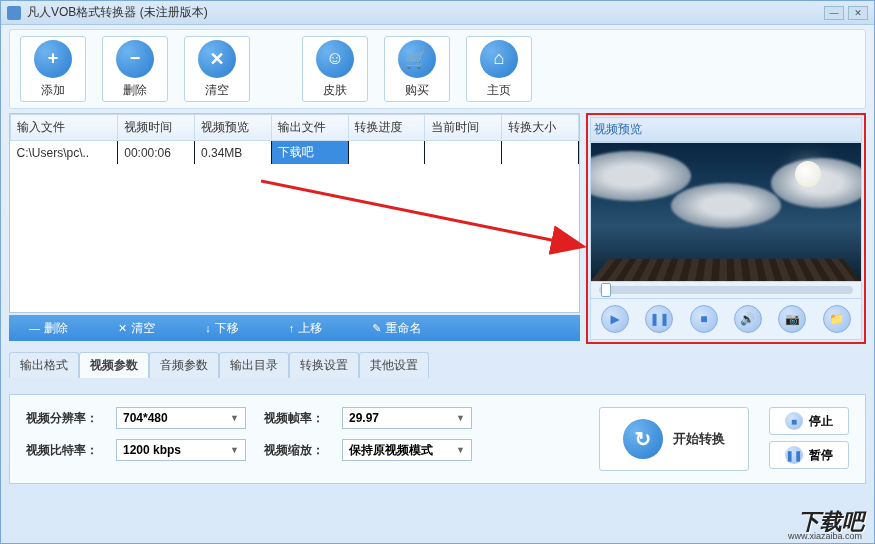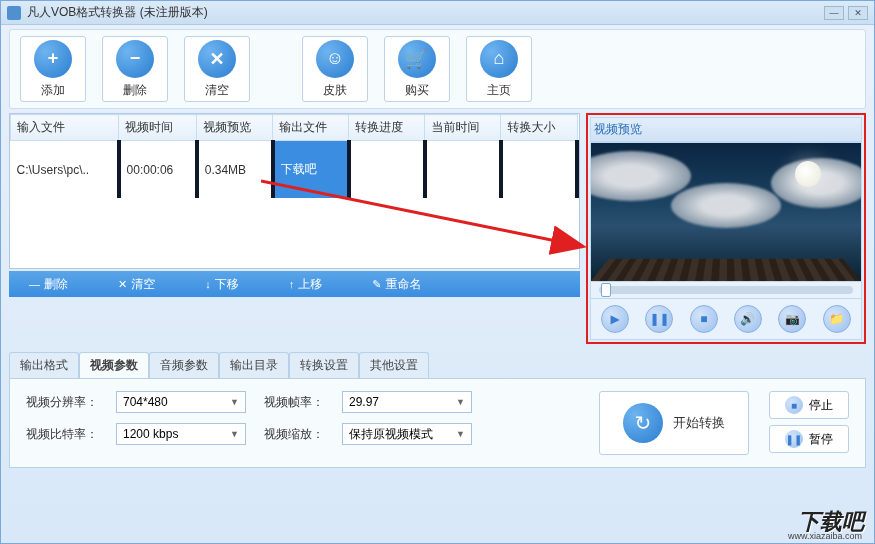--- a/index.html
+++ b/index.html
@@ -15,24 +15,24 @@
 .menubar { height: 22px; background: #e8f2fc; display: flex; padding: 0 8px; gap: 14px; align-items: center; font-size: 12px; color: #333; border-bottom: 1px solid #cde0f0; }
 .menu-item { cursor: pointer; }
 
 .toolbar { background: #f6fbfe; border: 1px solid #c8ddf0; margin: 4px 8px; padding: 6px 10px; display: flex; gap: 16px; border-radius: 3px; }
 .tool-btn { width: 66px; height: 66px; background: #fff; border: 1px solid #bcd4ea; border-radius: 3px; display: flex; flex-direction: column; align-items: center; justify-content: center; gap: 4px; cursor: pointer; }
 .tool-icon { width: 38px; height: 38px; border-radius: 50%; background: radial-gradient(circle at 30% 30%, #6eb4f0, #2a7dd0); display: flex; align-items: center; justify-content: center; color: #fff; font-size: 18px; font-weight: bold; }
 .tool-label { font-size: 12px; color: #333; }
 
 .main { display: flex; margin: 0 8px; gap: 6px; }
 .left { flex: 1; }
-.table-wrap { background: #fff; border: 1px solid #b0cae4; height: 156px; overflow: hidden; }
+.table-wrap { background: #fff; border: 1px solid #b0cae4; height: 200px; overflow: hidden; }
 .table { width: 100%; border-collapse: collapse; font-size: 12px; }
 .table th { background: linear-gradient(#f4f9fe, #e6f0fa); border: 1px solid #c8ddf0; padding: 4px 6px; text-align: left; font-weight: normal; color: #333; }
-.table td { border-right: 4px solid #0f172a; padding: 20px 6px; color: #333; }
+.table td { border-right: 1px solid #0f172a; padding: 3px 6px; color: #333; }
 .table td.selected { background: #3a8de0; color: #fff; }
 .table tbody tr { height: 20px; }
 
 .list-actions { background: linear-gradient(#5aa5e8, #3a8de0); height: 26px; display: flex; align-items: center; padding: 0 20px; gap: 50px; font-size: 12px; color: #fff; margin-top: 2px; }
 .list-action { cursor: pointer; display: flex; align-items: center; gap: 4px; }
 .la-icon { font-size: 11px; }
 
 .right { width: 280px; border: 2px solid #e02020; padding: 2px; }
 .preview-header { background: linear-gradient(#e2eefb, #d0e2f6); text-align: left; font-size: 12px; color: #2a6db8; padding: 3px; border: 1px solid #c0d8f0; }
 .preview-img { width: 100%; height: 140px; position: relative; overflow: hidden; border: 1px solid #c0d8f0; }
@@ -44,25 +44,25 @@
 .c3 { top: 15px; right: -10px; width: 100px; height: 50px; }
 .deck { position: absolute; bottom: 0; left: 0; right: 0; height: 40px; background: repeating-linear-gradient(90deg, #3a3028 0 8px, #2a2018 8px 16px); transform: perspective(200px) rotateX(50deg); transform-origin: bottom; }
 .slider-row { background: #e8f2fc; padding: 4px 8px; border: 1px solid #c0d8f0; border-top: none; }
 .slider { width: 100%; height: 8px; background: #c8d8e8; border-radius: 4px; position: relative; }
 .slider-thumb { position: absolute; left: 2px; top: -3px; width: 10px; height: 14px; background: #fff; border: 1px solid #7aa8d8; border-radius: 2px; }
 .media-btns { background: #e8f2fc; padding: 6px; display: flex; gap: 8px; justify-content: space-around; border: 1px solid #c0d8f0; border-top: none; }
 .media-btn { width: 28px; height: 28px; border-radius: 50%; background: radial-gradient(circle at 35% 35%, #d4e4fa, #9ac0ee); border: 1px solid #8ab0e0; display: flex; align-items: center; justify-content: center; color: #3a7dd0; font-size: 12px; cursor: pointer; }
 
 .arrow { position: absolute; top: 160px; left: 260px; width: 340px; height: 100px; pointer-events: none; z-index: 10; }
 
-.tabs { display: flex; margin: 8px 8px 0; font-size: 12px; }
+.tabs { display: flex; margin: 8px 8px 16px; font-size: 12px; }
 .tab { padding: 4px 10px; background: #e0ecf8; border: 1px solid #b8d0e8; border-bottom: none; cursor: pointer; color: #444; border-radius: 3px 3px 0 0; }
 .tab.active { background: #f6fbfe; font-weight: bold; }
 
-.settings { margin: 0 8px; background: #f6fbfe; border: 1px solid #b8d0e8; padding: 12px 16px; display: flex; gap: 20px; align-items: flex-start; }
+.settings { margin: 0 8px; background: #f6fbfe; border: 1px solid #b8d0e8; padding: 12px 16px; display: flex; gap: 20px; align-items: flex-start; font-weight: bold; }
 .settings-grid { display: grid; grid-template-columns: auto auto auto auto; gap: 10px 18px; align-items: center; font-size: 12px; }
 .settings-grid label { color: #333; }
 .combo { width: 130px; height: 22px; background: #fff; border: 1px solid #a8c4e0; padding: 0 6px; display: flex; align-items: center; justify-content: space-between; font-size: 12px; cursor: pointer; }
 .combo .arrow-dn { font-size: 9px; color: #666; }
 
 .action-box { width: 150px; height: 64px; background: #fff; border: 1px solid #b8d0e8; border-radius: 3px; display: flex; align-items: center; justify-content: center; gap: 10px; cursor: pointer; }
 .action-icon { width: 40px; height: 40px; border-radius: 50%; background: radial-gradient(circle at 30% 30%, #6eb4f0, #2a7dd0); display: flex; align-items: center; justify-content: center; color: #fff; font-size: 20px; }
 .action-label { font-size: 13px; color: #333; }
 .small-actions { display: flex; flex-direction: column; gap: 6px; }
 .small-action { width: 80px; height: 28px; background: #fff; border: 1px solid #b8d0e8; border-radius: 3px; display: flex; align-items: center; justify-content: center; gap: 6px; font-size: 12px; cursor: pointer; }

